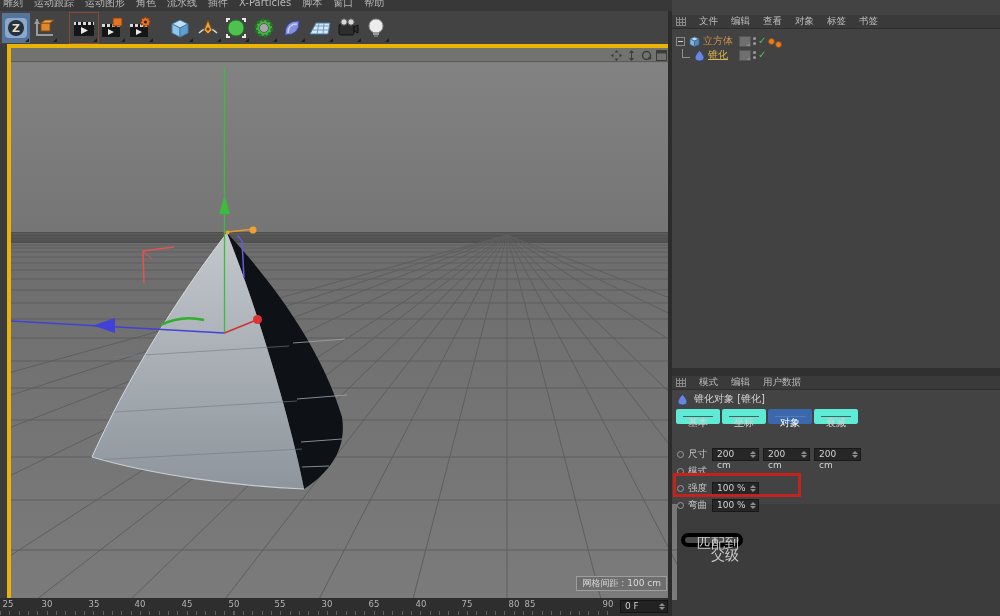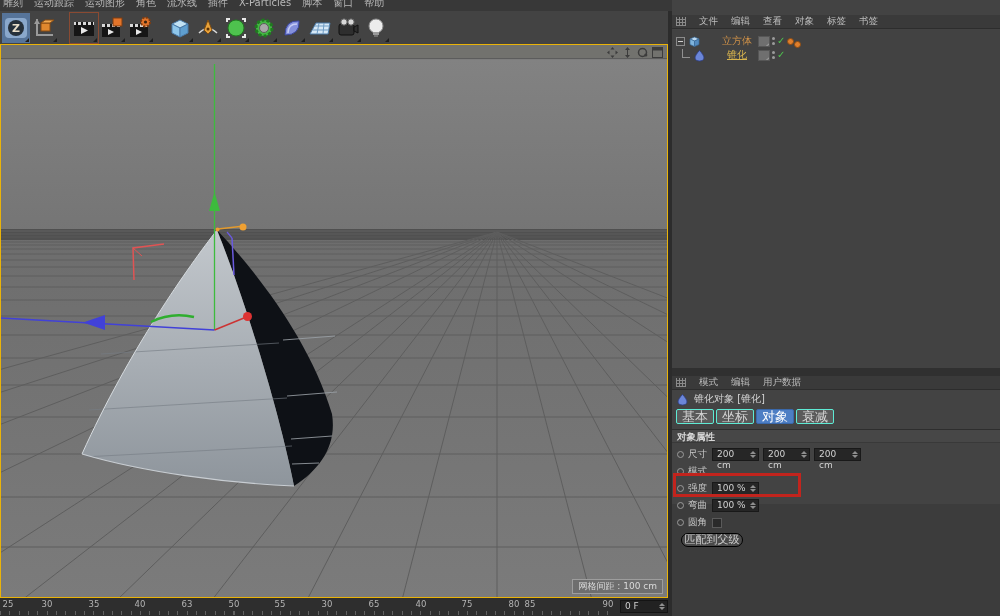--- a/index.html
+++ b/index.html
@@ -10,21 +10,21 @@
   .menubar { position:absolute; left:0; top:0; width:1000px; height:11px; background:#383838; overflow:hidden; display:flex; gap:11px; padding-left:3px; }
   .menubar span { font-size:10px; line-height:16px; margin-top:-5px; color:#b8b8b8; white-space:nowrap; }
 
   
   .toolbar { position:absolute; left:0; top:11px; width:668px; height:33px; background:#434343; display:flex; align-items:center; padding-left:2px; }
   .tool { width:28px; height:30px; position:relative; display:flex; align-items:center; justify-content:center; }
   .tool::after { content:""; position:absolute; right:1px; bottom:1px; border-left:4px solid transparent; border-bottom:4px solid #1e1e1e; }
   .tool-sep { width:12px; height:30px; }
 
   
-  .viewport { position:absolute; left:0; top:44px; width:668px; height:554px; border:1px solid #eab308; background:#7d7d7d; }
+  .viewport { position:absolute; left:7px; top:44px; width:668px; height:554px; border:4px solid #eab308; background:#7d7d7d; }
   .vp-header { position:absolute; left:0; top:0; width:100%; height:14px; background:#72726e; border-bottom:1px solid #5c5c5c; }
   .vp-nav { position:absolute; right:4px; top:1px; display:flex; gap:3px; }
   .vp-nav .nicon { width:12px; height:12px; display:flex; align-items:center; justify-content:center; }
   .vp-canvas { position:absolute; left:0; top:15px; width:666px; height:537px; }
   .grid-info { position:absolute; right:4px; bottom:3px; background:#6e6e6e; border:1px solid #9d9d9d; font-size:9px; color:#dadada; padding:1px 5px; line-height:11px; }
 
   
   .timeline { position:absolute; left:0; top:598px; width:672px; height:18px; background:#2e2e2e; }
   .timeline .tick-label { position:absolute; top:1px; width:20px; text-align:center; font-size:8.5px; color:#b4b4b4; }
   .tick-strip { position:absolute; left:0; bottom:1px; width:616px; height:4px;
@@ -39,51 +39,51 @@
   .panel-menubar span.mi { font-size:9.5px; color:#bdbdbd; }
   .grid-glyph { width:10px; height:9px; background:
       repeating-linear-gradient(90deg,#8a8a8a 0 1px,transparent 1px 3px),
       repeating-linear-gradient(0deg,#8a8a8a 0 1px,transparent 1px 3px); }
   .om-menubar { top:15px; }
   .om-tree { position:absolute; left:0; top:30px; width:328px; height:338px; background:#424242; }
   .om-row { position:absolute; left:0; width:328px; height:14px; display:flex; align-items:center; }
   .expand-box { width:9px; height:9px; border:1px solid #8b8b8b; margin-left:4px; position:relative; }
   .expand-box::after { content:""; position:absolute; left:1px; top:3px; width:5px; height:1px; background:#cfcfcf; }
   .tree-elbow { width:8px; height:9px; border-left:1px solid #909090; border-bottom:1px solid #909090; margin-left:10px; margin-top:-4px; }
-  .om-name { font-size:10px; margin-left:21px; }
+  .om-name { font-size:10px; margin-left:2px; }
   .om-name.cube-name { color:#cf9148; }
   .om-name.taper-name { color:#d8b44e;text-decoration:underline; }
   .om-ctrl { display:flex; align-items:center; margin-left:6px; gap:2px; }
   .layer-sq { width:12px; height:11px; background:#6f6f6f; border:1px solid #565656; position:relative; overflow:hidden; }
   .layer-sq::after { content:""; position:absolute; left:-2px; top:9px; width:18px; height:1px; background:#9a9a9a; transform:rotate(-40deg); }
   .vis-dots { display:flex; flex-direction:column; gap:2px; }
   .vis-dots i { width:3px; height:3px; border-radius:50%; background:#9b9b9b; }
   .check { color:#4ec24e; font-size:10px; font-weight:bold; line-height:10px; }
   .tag-dot { width:7px; height:7px; border-radius:50%; background:#e07f2c; border:1px solid #8c4c14; }
   .tag-dot.d2 { margin-left:-2px; margin-top:7px; }
 
   .hsplit { position:absolute; left:0; top:368px; width:328px; height:8px; background:#303030; }
   .am-menubar { top:376px; }
   .am-title { position:absolute; left:4px; top:392px; height:14px; display:flex; align-items:center; gap:5px; font-size:10px; color:#d2d2d2; }
   .am-tabs { position:absolute; left:4px; top:409px; display:flex; gap:2px; }
-  .am-tab { height:15px; padding:0 5px; background:#5a5a5a; border:1px solid #5eead4; font-size:13px; color:#d4d4d4; line-height:13px; border-radius:2px;text-align:center; }
+  .am-tab { height:15px; padding:0 5px; background:#5a5a5a; border:7px solid #5eead4; font-size:10px; color:#d4d4d4; line-height:13px; border-radius:2px;text-align:center; }
   .am-tab.active { background:#4d7ec4; border-color:#3a68aa; color:#fff; }
   .am-section { position:absolute; left:0; top:429px; width:328px; height:14px; border-top:1px solid #2e2e2e; border-bottom:1px solid #393939; background:#474747; font-size:9.5px; font-weight:bold; color:#d6d6d6; padding-left:5px; line-height:13px; }
   .am-row { position:absolute; left:0; width:328px; height:15px; display:flex; align-items:center; }
   .anim-dot { width:7px; height:7px; border:1px solid #9a9a9a; border-radius:50%; margin-left:5px; }
   .am-label { font-size:9.5px; color:#c8c8c8; margin-left:4px; width:24px; }
   .field { position:relative; height:13px; background:#262626; border:1px solid #191919; font-size:9px; color:#d2d2d2; padding:0 10px 0 4px; line-height:11px; margin-right:4px; }
   .field.num { width:47px; }
   .field.wide { width:284px; background:#3f3f3f; border-color:#2b2b2b; padding-left:6px; }
   .stepper { position:absolute; right:2px; top:2px; display:flex; flex-direction:column; gap:1px; }
   .stepper i { width:0; height:0; border-left:3px solid transparent; border-right:3px solid transparent; }
   .stepper .up { border-bottom:3px solid #8f8f8f; }
   .stepper .dn { border-top:3px solid #8f8f8f; }
   .cb { width:10px; height:10px; background:#2a2a2a; border:1px solid #5a5a5a; }
-  .fit-btn { position:absolute; left:9px; top:533px; width:62px; height:14px; background:#4a4a4a; border:1px solid #000000; border-radius:7px; font-size:11px; color:#cccccc; text-align:center; line-height:12px; }
+  .fit-btn { position:absolute; left:9px; top:533px; width:62px; height:14px; background:#4a4a4a; border:4px solid #000000; border-radius:7px; font-size:14px; color:#cccccc; text-align:right; line-height:12px; }
   .annotation { position:absolute; left:1px; top:473px; width:128px; height:24px; border:3px solid #c2241d; pointer-events:none; }
 </style>
 </head>
 <body>
 
 <div class="menubar">
   <span>雕刻</span>
   <span>运动跟踪</span>
   <span>运动图形</span>
   <span>角色</span>
@@ -334,21 +334,21 @@
   </svg>
 
   <div class="grid-info">网格间距 : 100 cm</div>
 </div>
 
 <div class="timeline">
   <span class="tick-label" style="left:-2px">25</span>
   <span class="tick-label" style="left:37px">30</span>
   <span class="tick-label" style="left:84px">35</span>
   <span class="tick-label" style="left:130px">40</span>
-  <span class="tick-label" style="left:177px">63</span>
+  <span class="tick-label" style="left:177px">45</span>
   <span class="tick-label" style="left:224px">50</span>
   <span class="tick-label" style="left:270px">55</span>
   <span class="tick-label" style="left:317px">30</span>
   <span class="tick-label" style="left:364px">65</span>
   <span class="tick-label" style="left:411px">40</span>
   <span class="tick-label" style="left:457px">75</span>
   <span class="tick-label" style="left:504px">80</span>
   <span class="tick-label" style="left:520px">85</span>
   <span class="tick-label" style="left:598px">90</span>
   <div class="tick-strip"></div>
@@ -428,21 +428,20 @@
     <span>锥化对象 [锥化]</span>
   </div>
 
   <div class="am-tabs">
     <span class="am-tab">基本</span>
     <span class="am-tab">坐标</span>
     <span class="am-tab active">对象</span>
     <span class="am-tab">衰减</span>
   </div>
 
-  <div class="am-section">对象属性</div>
 
   <div class="am-row" style="top:447px">
     <span class="anim-dot"></span>
     <span class="am-label">尺寸</span>
     <span class="field num"><span>200 cm</span><span class="stepper">
           <i class="up"></i>
           <i class="dn"></i>
         </span></span>
     <span class="field num"><span>200 cm</span><span class="stepper">
           <i class="up"></i>
@@ -470,22 +469,17 @@
 
   <div class="am-row" style="top:498px">
     <span class="anim-dot"></span>
     <span class="am-label">弯曲</span>
     <span class="field num"><span>100 %</span><span class="stepper">
           <i class="up"></i>
           <i class="dn"></i>
         </span></span>
   </div>
 
-  <div class="am-row" style="top:515px">
-    <span class="anim-dot"></span>
-    <span class="am-label">圆角</span>
-    <span class="cb"></span>
-  </div>
 
   <div class="fit-btn">匹配到父级</div>
 
   <div class="annotation"></div>
 </div>
 
 </body></html>

